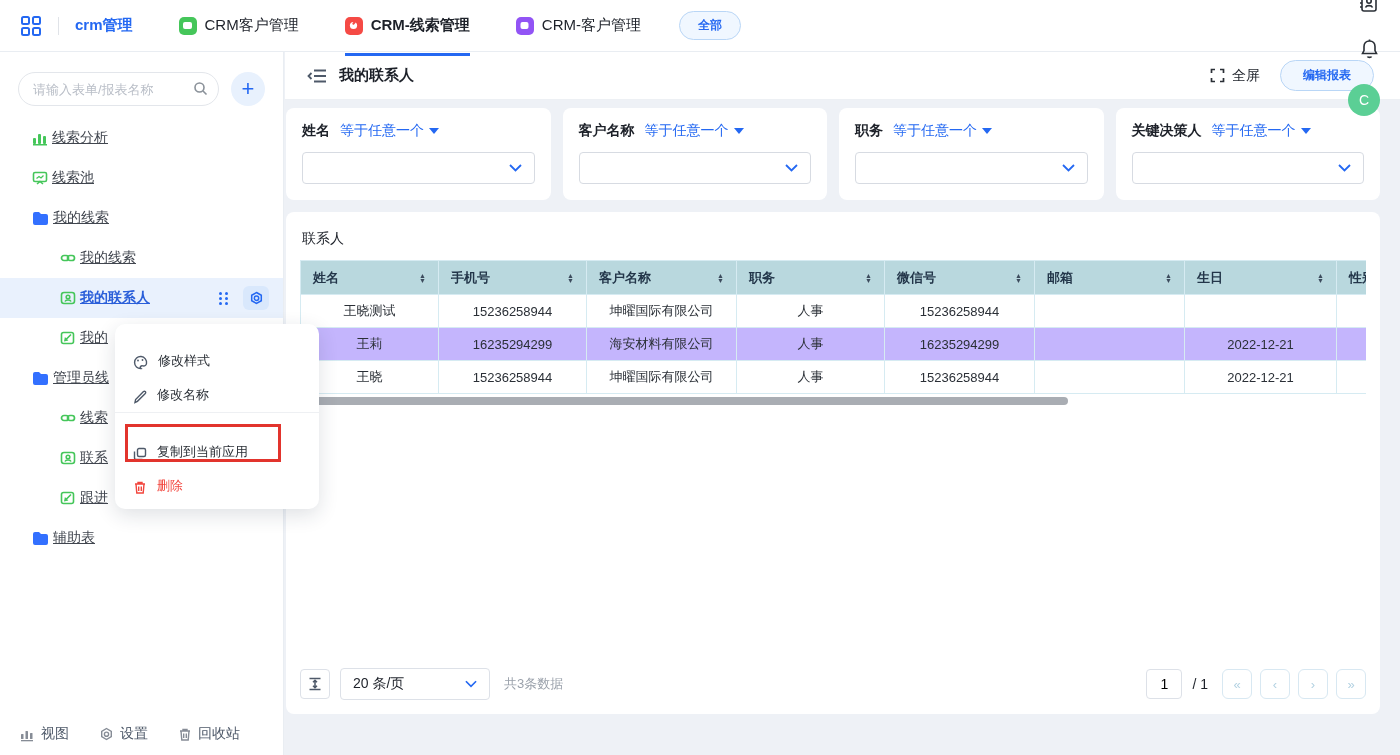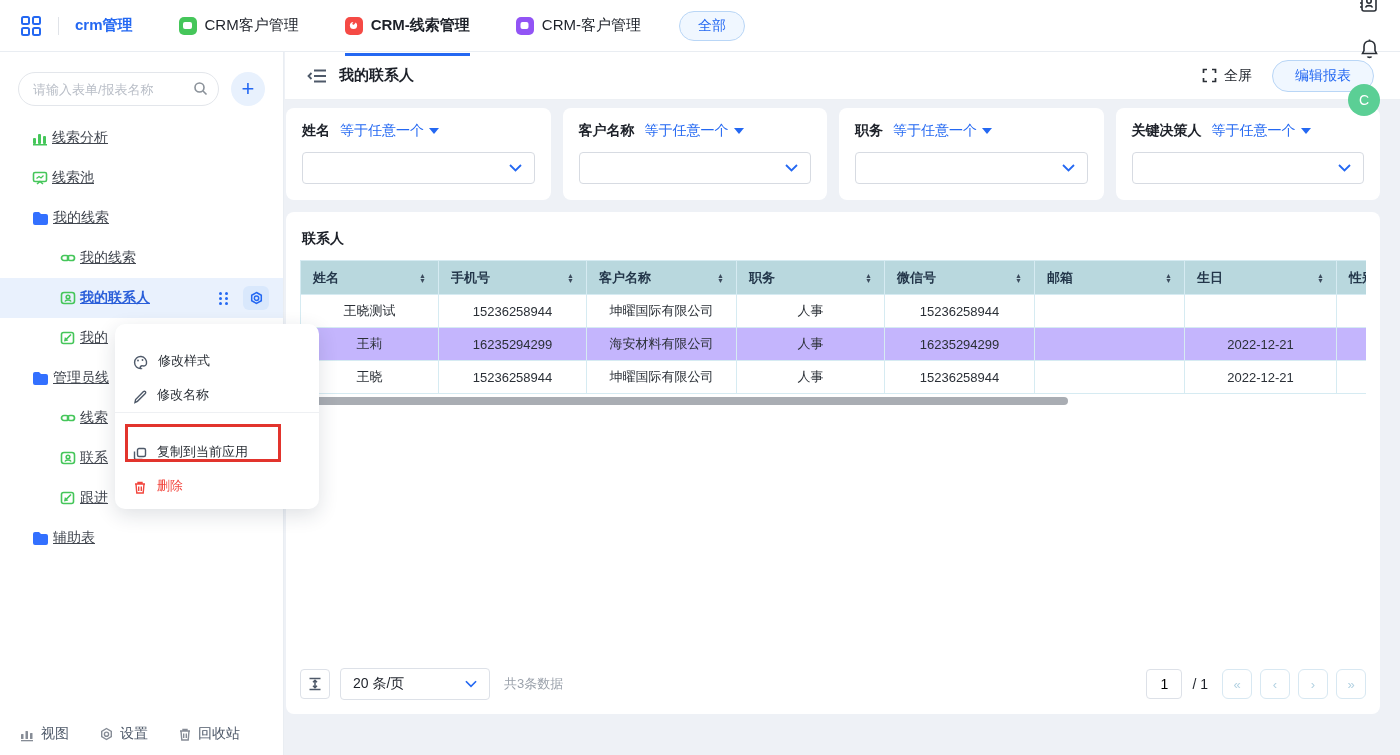--- a/index.html
+++ b/index.html
@@ -10,21 +10,21 @@
   .navbar { position:absolute; top:0; left:0; width:1400px; height:52px; background:#fff;
     border-bottom:1px solid #e9edf2; display:flex; align-items:center; padding:16px 20px; z-index:30; }
   .nav-divider { width:1px; height:18px; background:#e0e3e8; margin:0 16px; }
   .app-name { color:#2468f2; font-size:15px; font-weight:bold; }
   .nav-tab { height:60px; display:flex; align-items:center; gap:8px; font-size:15px; color:#1d2129;
     margin-left:46px; border-bottom:3px solid transparent; padding-top:3px; cursor:pointer; }
   .nav-tab.active { font-weight:bold; border-bottom-color:#2468f2; }
   .tab-chip { width:18px; height:18px; border-radius:5px; display:inline-flex; align-items:center; justify-content:center; }
   .tab-chip svg { display:block; }
   .pill-btn { background:#f0f7ff; border:1px solid #b9d6f6; color:#2468f2; border-radius:16px;
-    font-size:14px; padding:5px 18px; cursor:pointer; }
+    font-size:12px; padding:5px 18px; cursor:pointer;font-weight:bold; }
   .all-pill { margin-left:38px; }
   .nav-right { margin-left:auto; display:flex; align-items:flex-end; gap:24px;flex-direction:column; }
   .search-pill { position:relative; }
   .search-pill input { width:212px; height:32px; border:1px solid #e3e6eb; border-radius:16px;
     padding:0 34px 0 14px; font-size:13px; color:#1d2129; outline:none; background:#fff; }
   .search-pill input::placeholder { color:#b9bec7; }
   .search-pill .mag { position:absolute; right:12px; top:8px; }
   .avatar { width:32px; height:32px; border-radius:50%; background:#5bcf95; color:#fff; font-size:14px;
     display:flex; align-items:center; justify-content:center; cursor:pointer; }
 
@@ -76,21 +76,21 @@
   .filter-head { display:flex; align-items:center; gap:10px; font-size:14px; }
   .filter-label { font-weight:bold; color:#1d2129; }
   .filter-op { color:#2468f2; display:flex; align-items:center; gap:5px; cursor:pointer; }
   .caret-down { width:0; height:0; border-left:5px solid transparent; border-right:5px solid transparent;
     border-top:6px solid #2468f2; display:inline-block; }
   .filter-select { margin-top:12px; height:32px; border:1px solid #d7dbe2; border-radius:4px;
     display:flex; align-items:center; justify-content:flex-end; padding:0 12px; cursor:pointer; background:#fff; }
 
   .table-card { margin-top:12px; background:#fff; border-radius:8px; height:502px; padding:14px;
     position:relative; }
-  .table-title { font-size:14px; font-weight:bold; margin:4px 0 12px 2px; }
+  .table-title { font-size:14px; font-weight:normal; margin:4px 0 12px 2px; }
   .table-wrap { width:1066px; overflow:hidden; position:relative; }
   table { border-collapse:collapse; table-layout:fixed; width:1126px; font-size:13px; }
   th,td { border:1px solid #d6ebf2; height:33px; padding:0 12px; text-align:left; white-space:nowrap;
     overflow:hidden; }
   thead th { background:#b9d8de; color:#23364a; font-weight:bold; height:34px; }
   tbody tr.stripe td { background:#c4b5fd; }
   tbody td { color:#2a2f36; background:#fff;text-align:center; }
   .th-inner { display:flex; align-items:center; }
   .sorter { margin-left:auto; display:flex; flex-direction:column; line-height:5px; font-size:7px;
     color:#3c4b5d; cursor:pointer; }

